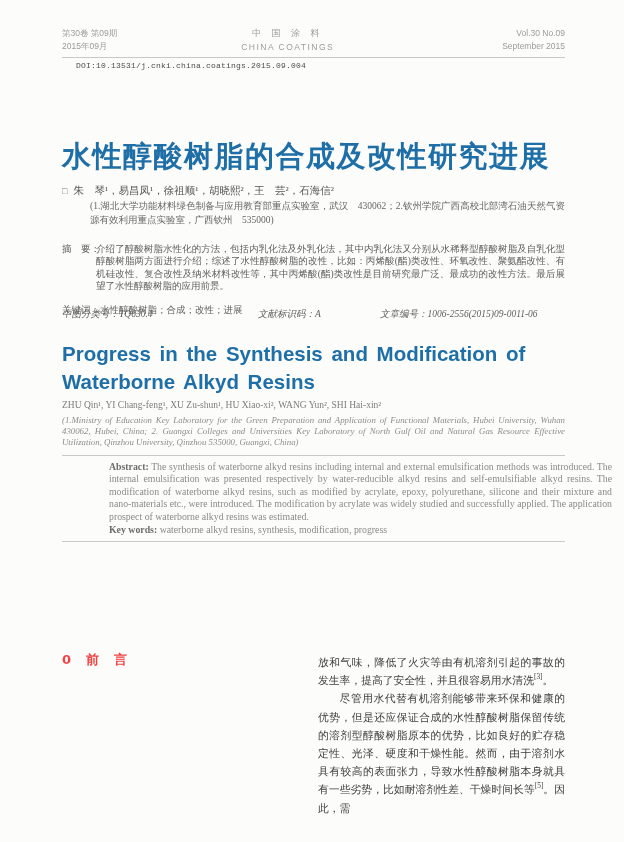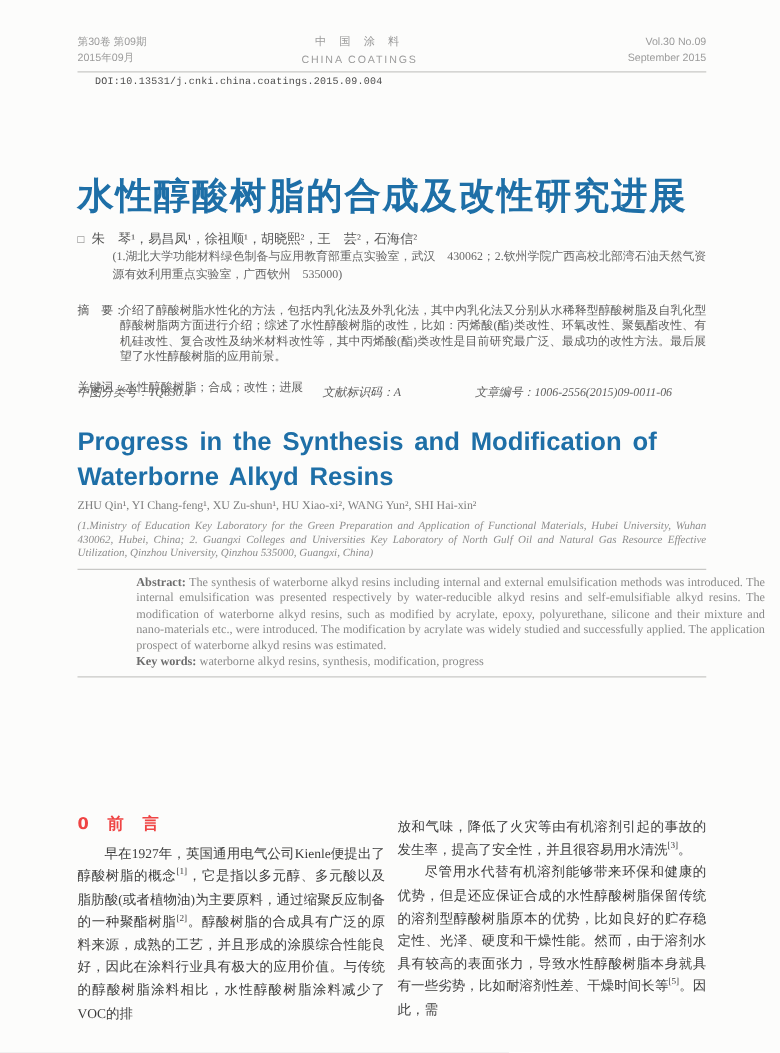--- a/index.html
+++ b/index.html
@@ -122,21 +122,20 @@
 
   <div class="abs abstract-en">
     <p><b>Abstract:</b> <span>The synthesis of waterborne alkyd resins including internal and external emulsification methods was introduced. The internal emulsification was presented respectively by water-reducible alkyd resins and self-emulsifiable alkyd resins. The modification of waterborne alkyd resins, such as modified by acrylate, epoxy, polyurethane, silicone and their mixture and nano-materials etc., were introduced. The modification by acrylate was widely studied and successfully applied. The application prospect of waterborne alkyd resins was estimated.</span></p>
     <p class="kw-en-line"><b>Key words:</b> <span>waterborne alkyd resins, synthesis, modification, progress</span></p>
   </div>
 
   <div class="abs rule rule-3"></div>
 
   <div class="abs col col-left">
     <div class="sec-head">0　前　言</div>
-    <p class="ind">早在1927年，英国通用电气公司Kienle便提出了醇酸树脂的概念<sup>[1]</sup>，它是指以多元醇、多元酸以及脂肪酸(或者植物油)为主要原料，通过缩聚反应制备的一种聚酯树脂<sup>[2]</sup>。醇酸树脂的合成具有广泛的原料来源，成熟的工艺，并且形成的涂膜综合性能良好，因此在涂料行业具有极大的应用价值。与传统的醇酸树脂涂料相比，水性醇酸树脂涂料减少了VOC的排</p>
   </div>
 
   <div class="abs col col-right">
     <p>放和气味，降低了火灾等由有机溶剂引起的事故的发生率，提高了安全性，并且很容易用水清洗<sup>[3]</sup>。</p>
     <p class="ind">尽管用水代替有机溶剂能够带来环保和健康的优势，但是还应保证合成的水性醇酸树脂保留传统的溶剂型醇酸树脂原本的优势，比如良好的贮存稳定性、光泽、硬度和干燥性能。然而，由于溶剂水具有较高的表面张力，导致水性醇酸树脂本身就具有一些劣势，比如耐溶剂性差、干燥时间长等<sup>[5]</sup>。因此，需</p>
   </div>
 
 
 </div>
 

